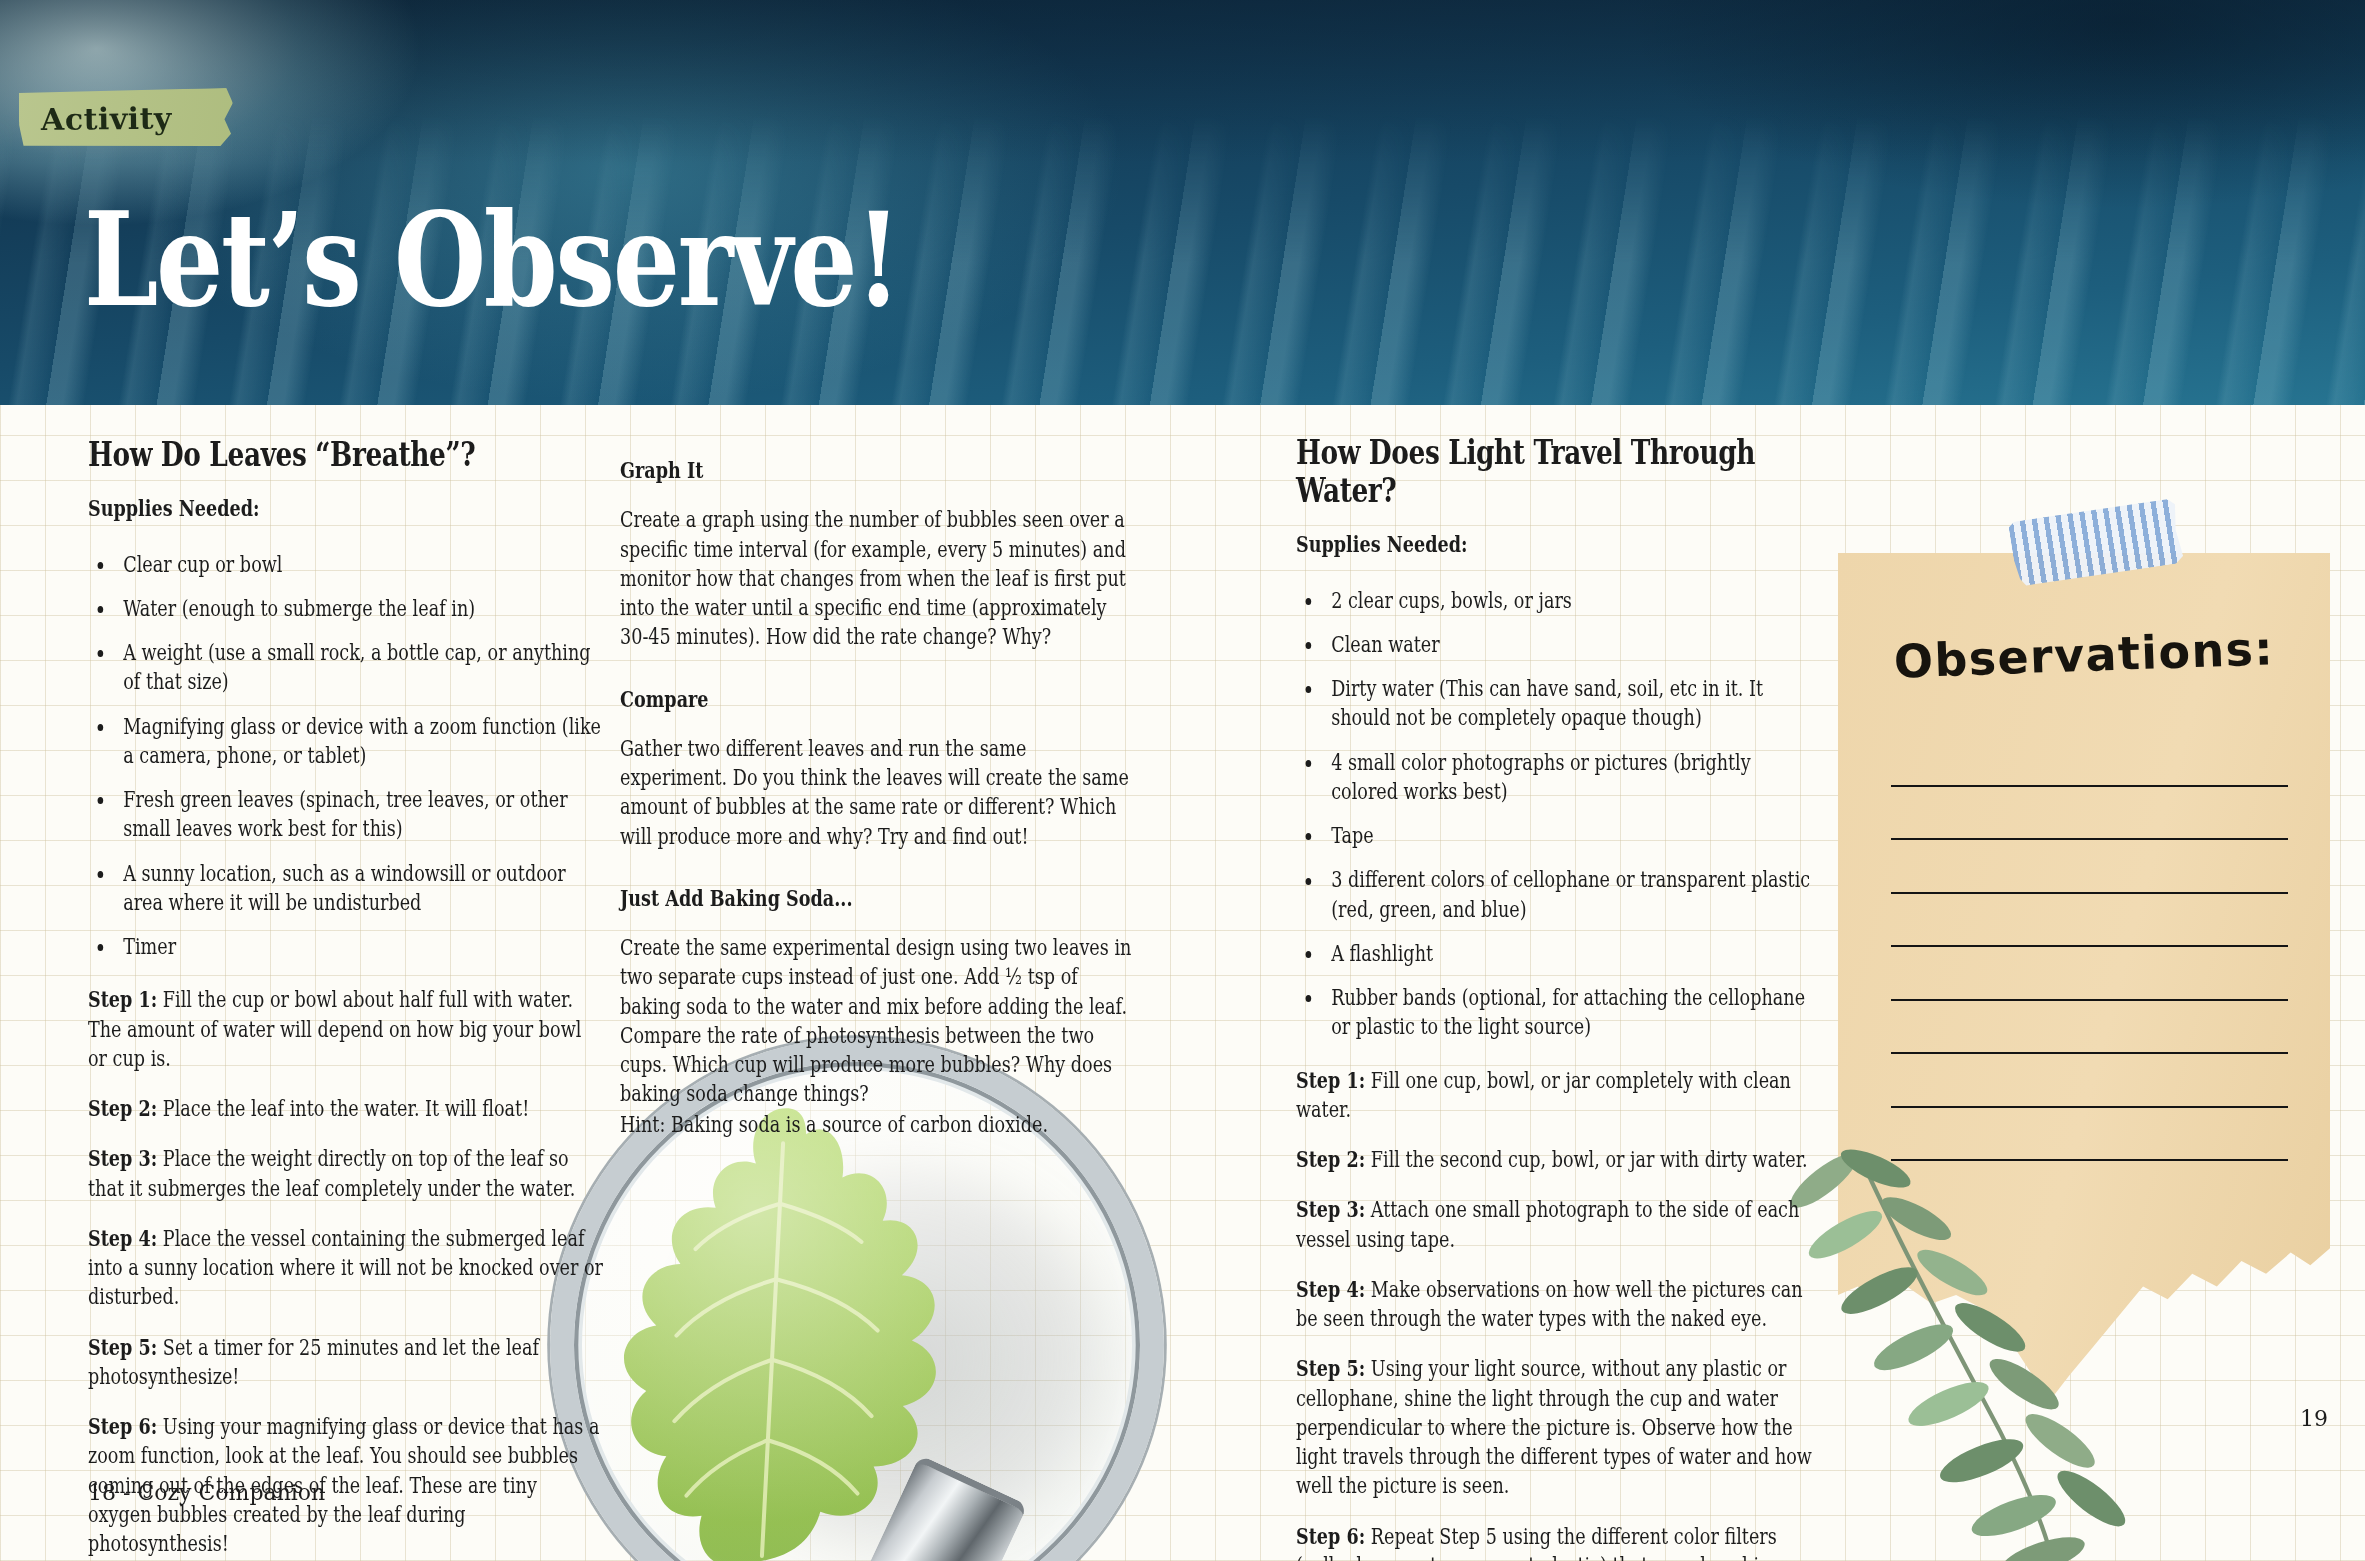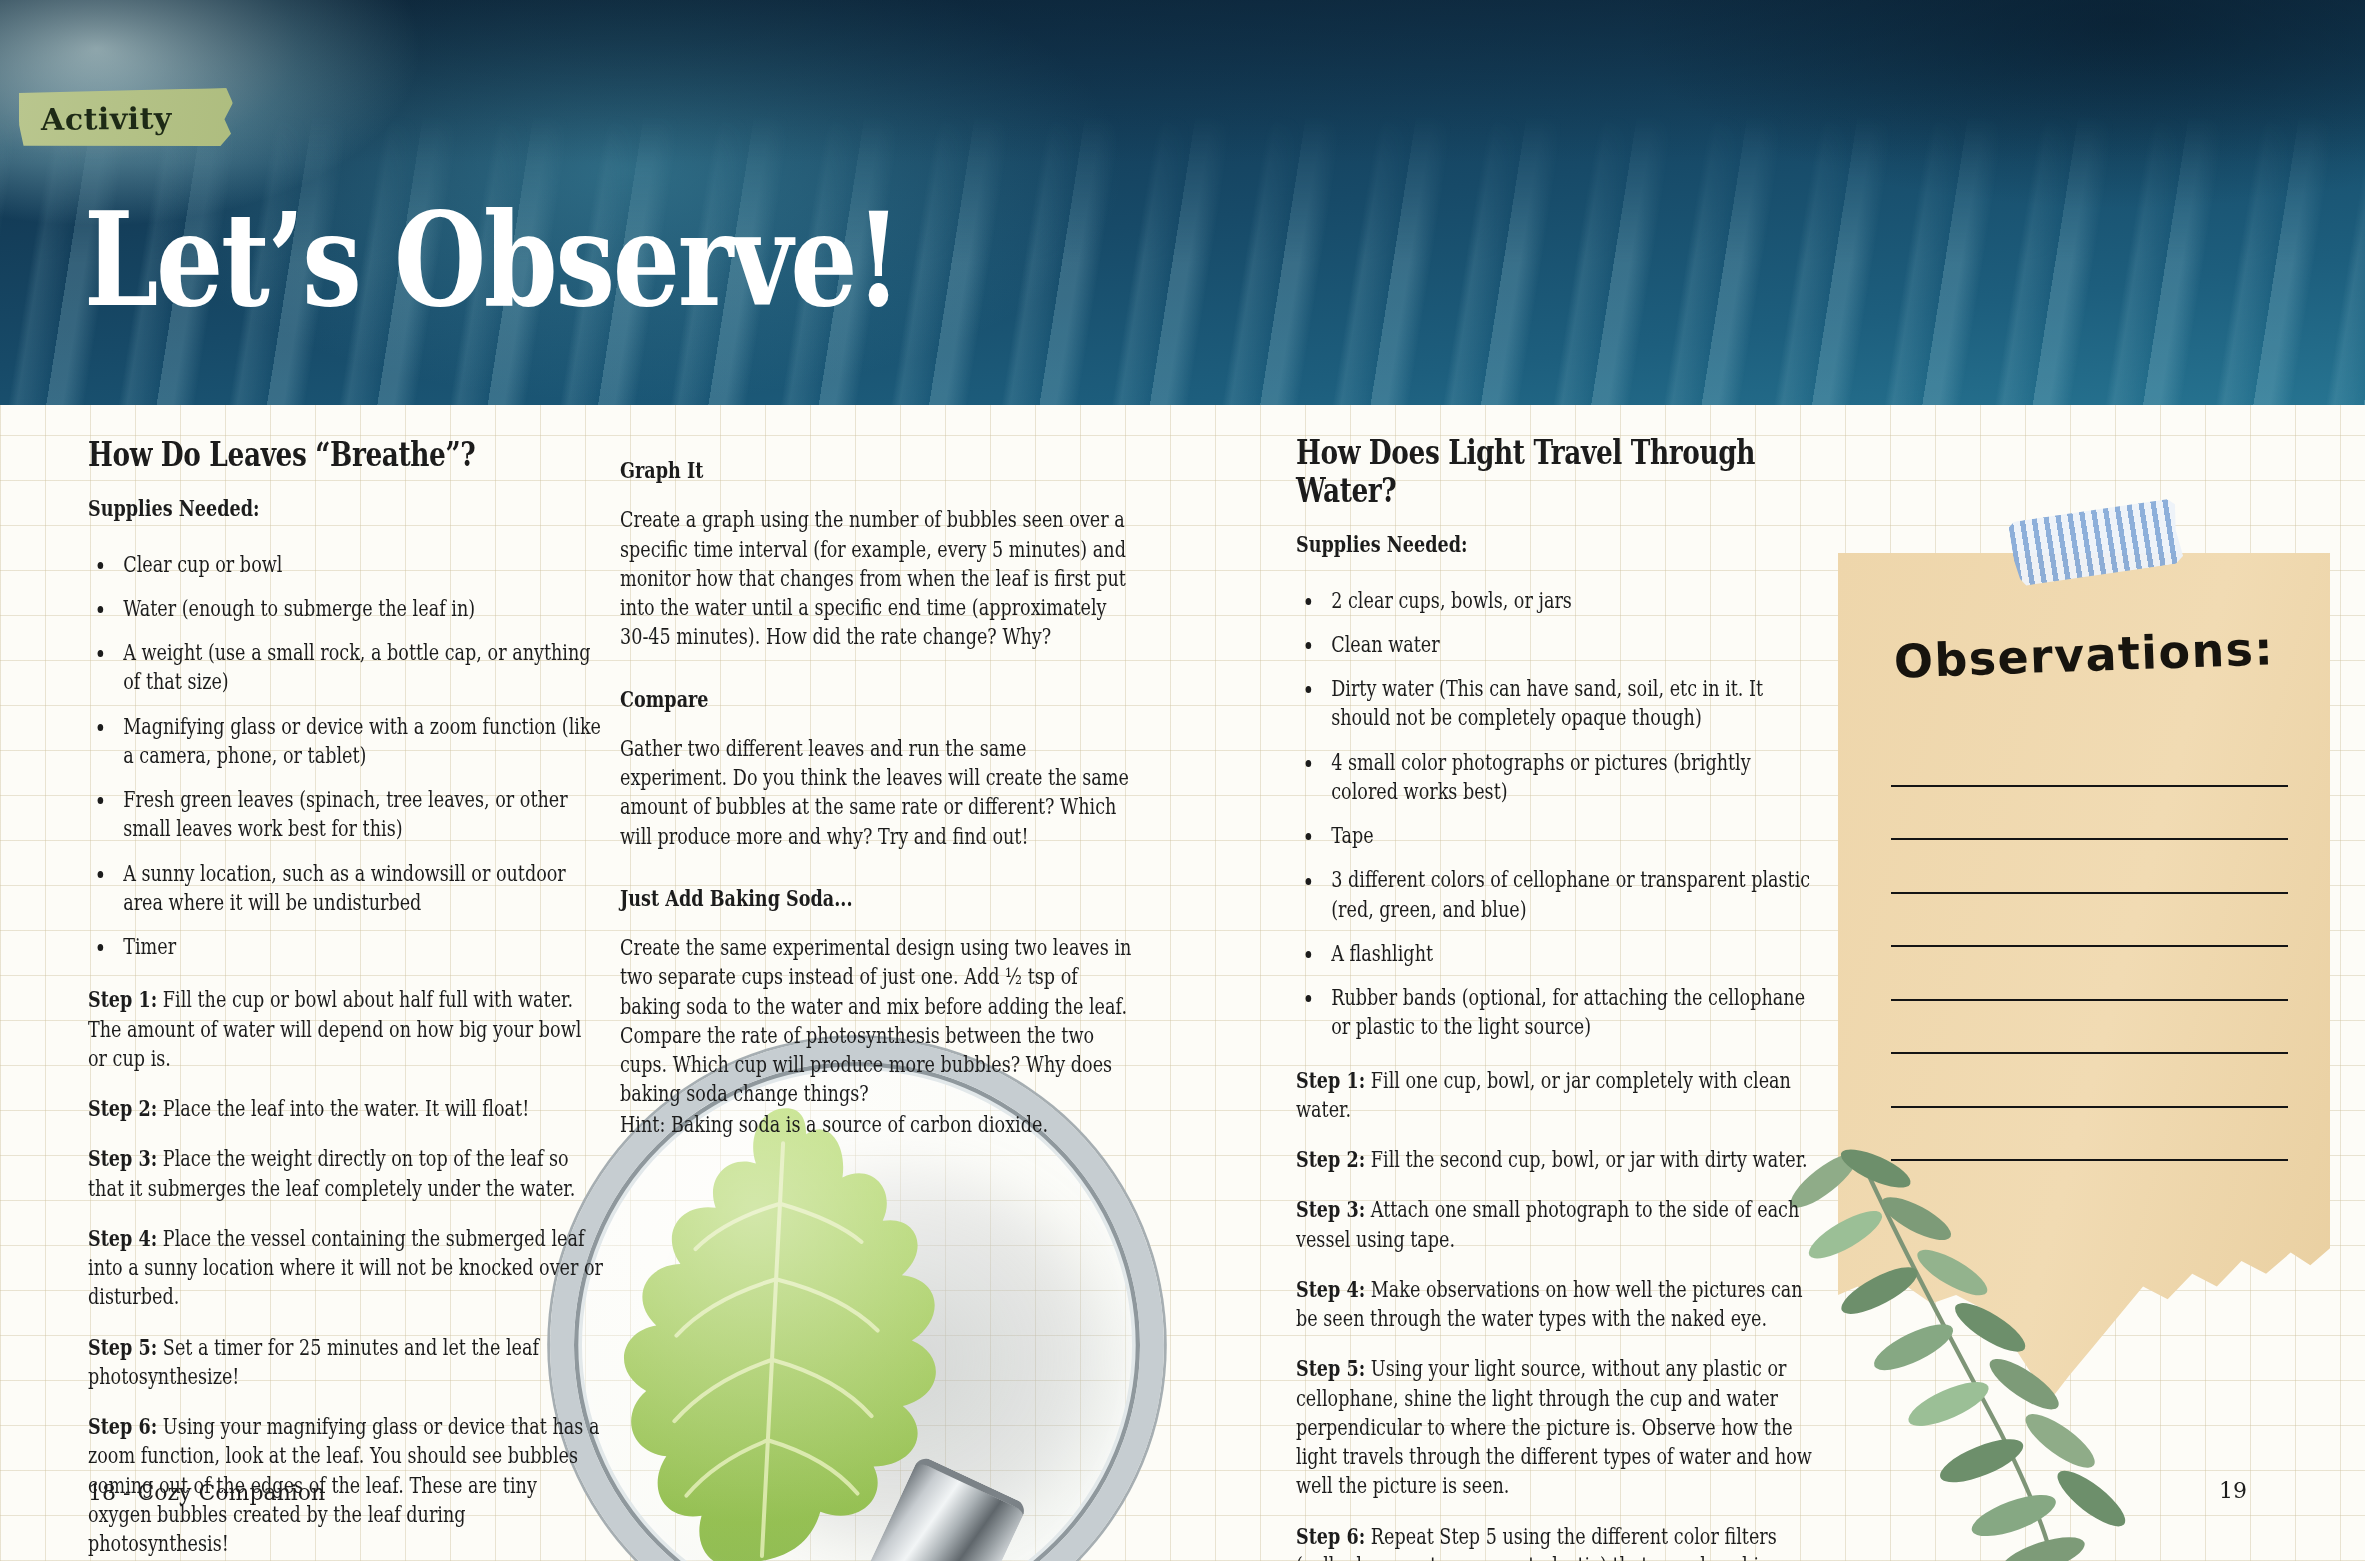--- a/index.html
+++ b/index.html
@@ -77,21 +77,21 @@
   .ferrule{position:absolute;left:879px;top:1472px;width:119px;height:161px;z-index:21;
     transform:rotate(25deg);border-radius:12.3px 12.3px 0 0;
     background:linear-gradient(100deg,#6e757a 0%,#c7ccd0 16%,#f2f5f6 32%,#aab1b5 48%,#5f666b 63%,#9aa1a5 76%,#d8dcdf 89%,#787f84 100%);
     border-top:7.6px solid #7b8287;}
 
   .branch{position:absolute;left:1778px;top:1125px;z-index:14;}
 
   
   .folio{position:absolute;font-size:22px;z-index:6;}
   .folio-left{left:88px;top:1480px;}
-  .folio-right{left:2219px;top:1478px;width:109px;text-align:left;}
+  .folio-right{left:2219px;top:1406px;width:109px;text-align:right;}
 </style>
 </head>
 <body>
 
 <div class="page">
 
   <div class="ocean">
     <div class="surface"></div>
     <div class="rays"></div>
   </div>

